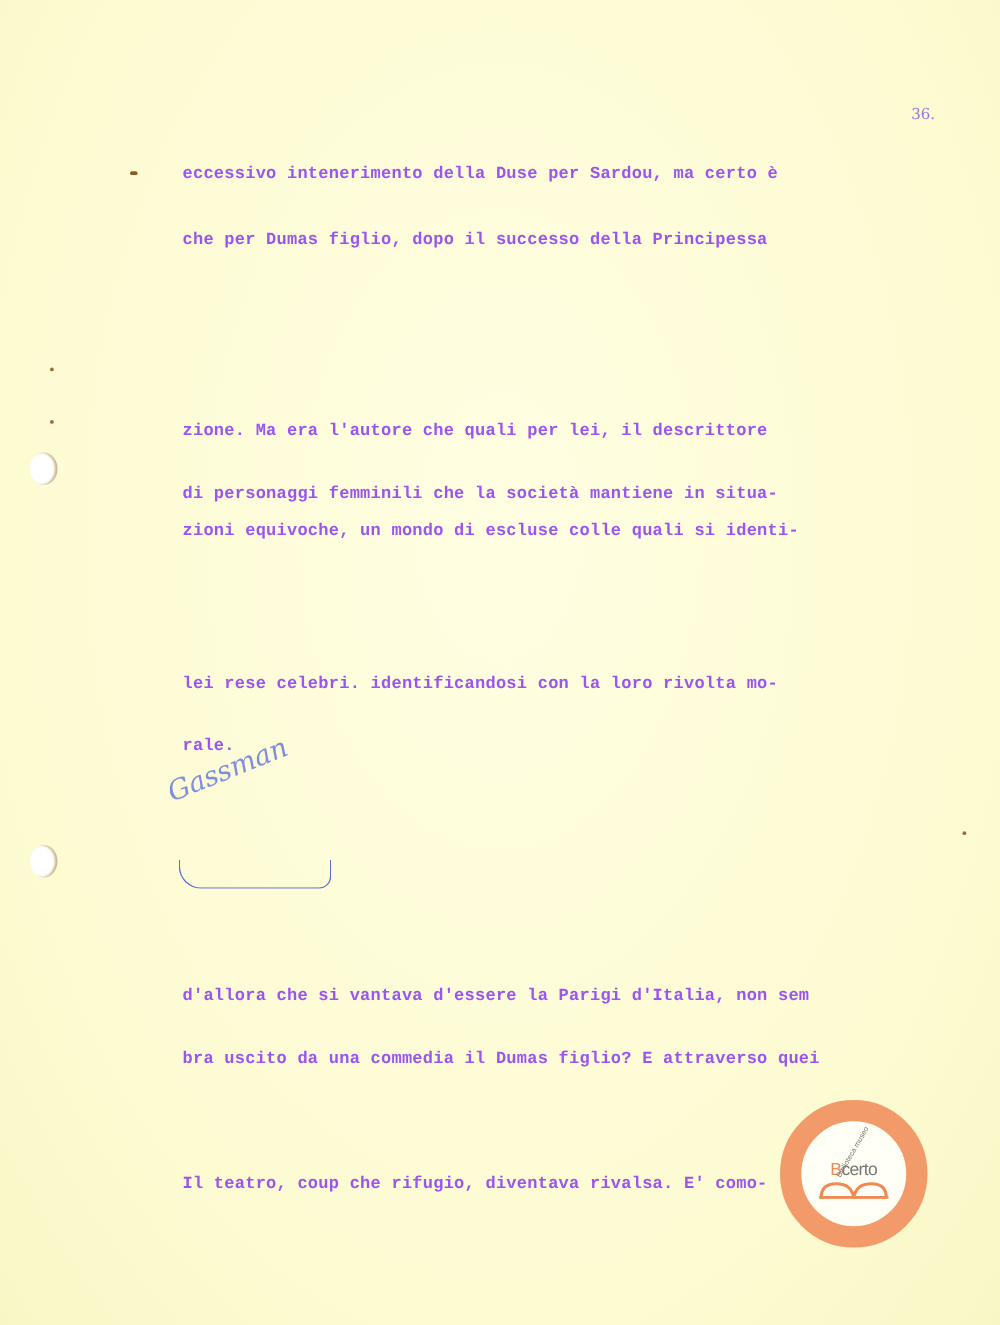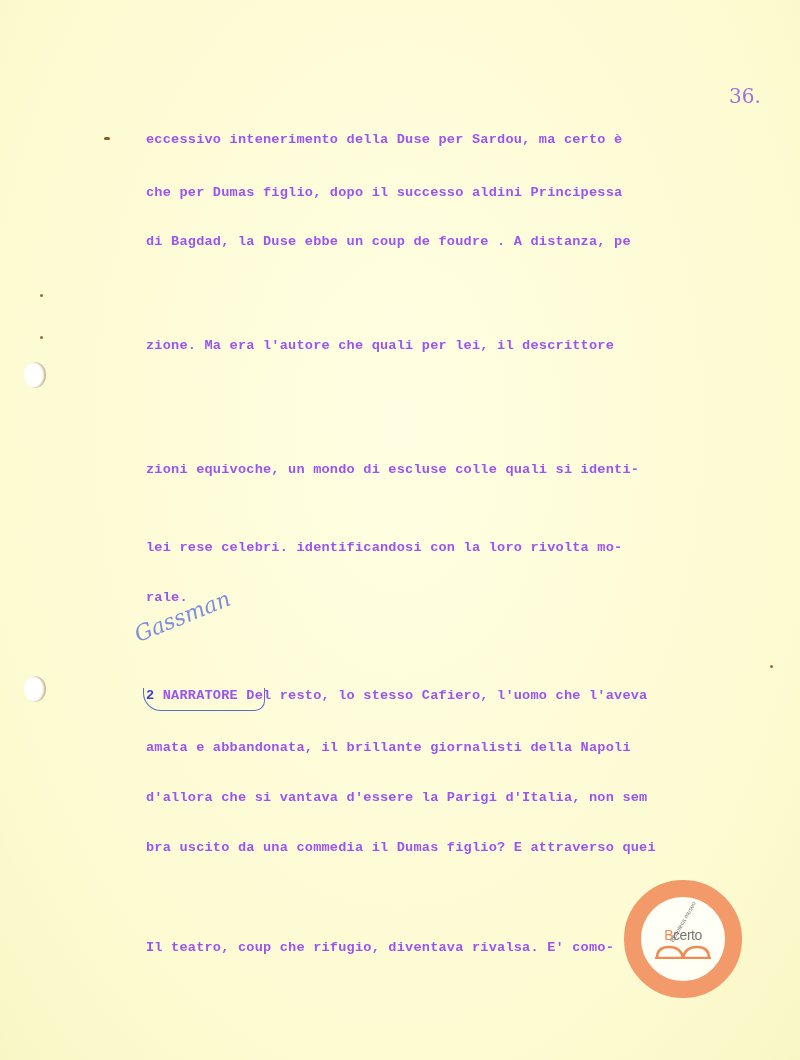--- a/index.html
+++ b/index.html
@@ -8,21 +8,21 @@
       background: #fefdd8;
       position: relative;
       font-family: "Liberation Mono", "DejaVu Sans Mono", monospace;
     }
     .page {
       position: absolute; inset: 0;
       background: radial-gradient(ellipse at 50% 40%, #fffee2 0%, #fdfbd2 70%, #f9f6c6 100%);
     }
     .page-number {
       position: absolute; left: 729px; top: 84px;
-      font-family: "DejaVu Serif", serif; font-size: 20px;
+      font-family: "DejaVu Serif", serif; font-size: 12px;
       color: #a070e0;
     }
     .line {
       position: absolute; left: 146px;
       font-size: 13.6px; font-weight: bold;
       color: #9a55f0; letter-spacing: 0.2px;
       white-space: pre;
       text-align: center;
     }
     .margin-mark {
@@ -79,32 +79,30 @@
 
   <div class="margin-mark"></div>
   <div class="speck" style="left:40px;top:294px"></div>
   <div class="speck" style="left:40px;top:336px"></div>
   <div class="speck" style="left:770px;top:665px"></div>
 
   <div class="punch-hole" style="left:24px;top:362px"></div>
   <div class="punch-hole" style="left:24px;top:676px"></div>
 
   <div class="line" style="top:132px">eccessivo intenerimento della Duse per Sardou, ma certo è</div>
-  <div class="line" style="top:185px">che per Dumas figlio, dopo il successo aldini Principessa</div>
-  <div class="line" style="top:234px">di Bagdad, la Duse ebbe un coup de foudre . A distanza, pe</div>
+  <div class="line" style="top:185px">che per Dumas figlio, dopo il successo della Principessa</div>
   <div class="line" style="top:338px">zione. Ma era l'autore che quali per lei, il descrittore</div>
-  <div class="line" style="top:462px">zioni equivoche, un mondo di escluse colle quali si identi-</div>
+  <div class="line" style="top:388px">di personaggi femminili che la società mantiene in situa-</div>
+  <div class="line" style="top:418px">zioni equivoche, un mondo di escluse colle quali si identi-</div>
   <div class="line" style="top:540px">lei rese celebri. identificandosi con la loro rivolta mo-</div>
   <div class="line" style="top:590px">rale.</div>
 
   <div class="annotation">Gassman</div>
   <div class="annotation-bracket"></div>
 
-  <div class="line" style="top:688px"><span class="label-num">2</span> <span>NARRATORE</span><span> Del resto, lo stesso Cafiero, l'uomo che l'aveva</span></div>
-  <div class="line" style="top:740px">amata e abbandonata, il brillante giornalisti della Napoli</div>
   <div class="line" style="top:840px">bra uscito da una commedia il Dumas figlio? E attraverso quei</div>
   <div class="line" style="top:790px">d'allora che si vantava d'essere la Parigi d'Italia, non sem</div>
   <div class="line" style="top:940px">Il teatro, coup che rifugio, diventava rivalsa. E' como-</div>
 
   <div class="stamp">
     <div class="stamp-small">Biblioteca museo</div>
     <div class="stamp-name"><span class="b">B</span><span>certo</span></div>
     <svg class="stamp-book" viewBox="0 0 56 14">
       <path d="M2 13 Q2 2 14 2 Q26 2 28 13 Q30 2 42 2 Q54 2 54 13 Z" fill="none" stroke="#f08a55" stroke-width="2.5"></path>
       <line x1="0" y1="13" x2="56" y2="13" stroke="#f08a55" stroke-width="2"></line>

